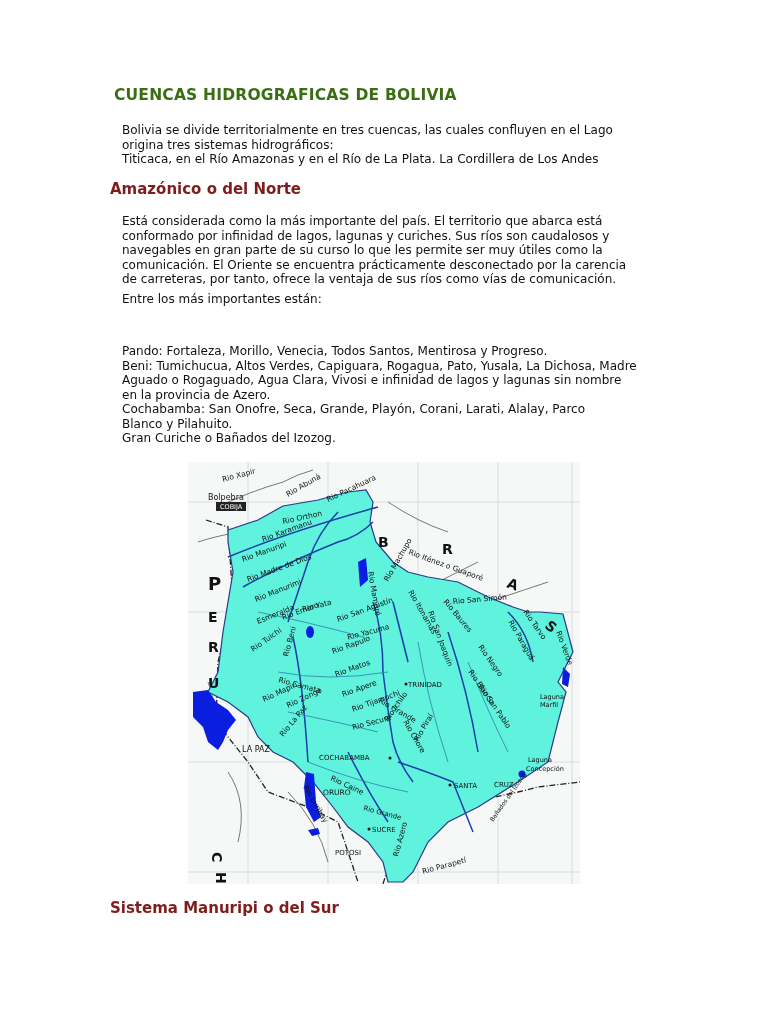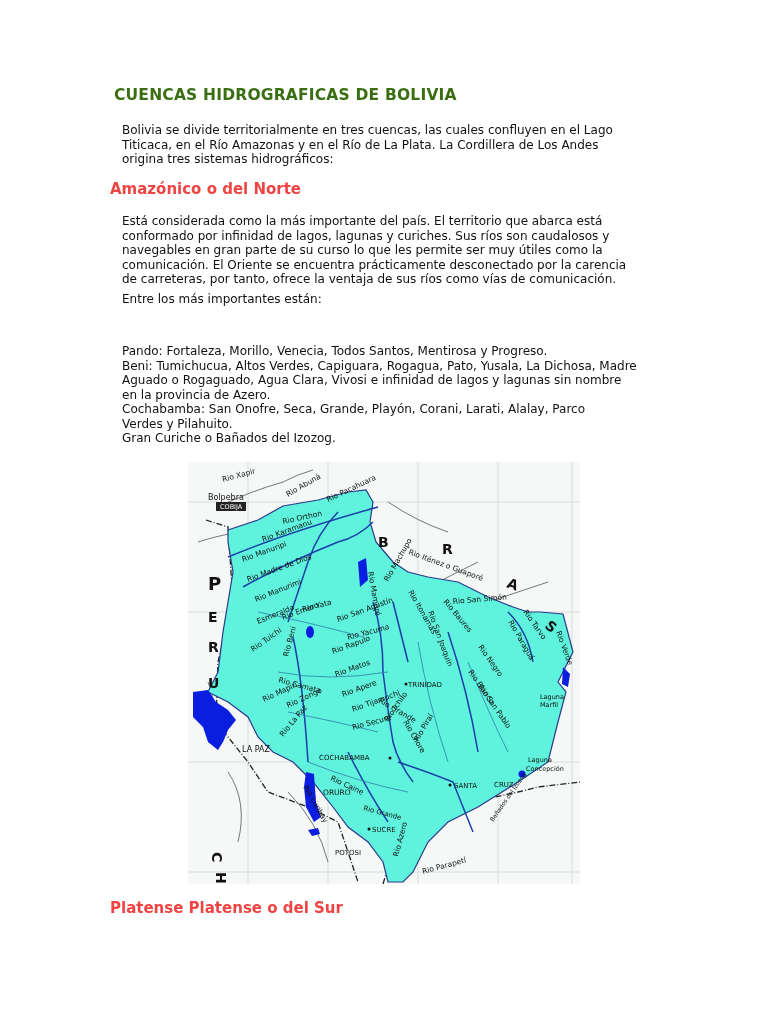--- a/index.html
+++ b/index.html
@@ -2,61 +2,61 @@
 <html><head>
 <meta charset="utf-8">
 <style>
   html, body { margin:0; padding:0; background:#ffffff; }
   body { width:768px; height:1024px; position:relative; overflow:hidden;
          font-family:"DejaVu Sans", sans-serif; color:#111; }
   .page { position:absolute; left:110px; top:0; width:550px; }
   .title { position:absolute; top:86px; left:4px; font-size:15.5px; font-weight:bold;
            color:#3a6e12; letter-spacing:0.2px; white-space:nowrap; }
   .para { position:absolute; left:0; width:550px; font-size:12px; line-height:14.5px;margin-left:12px; }
-  .h2 { position:absolute; left:0; font-size:15px; font-weight:bold; color:#ef4444; white-space:nowrap; }
+  .h2 { position:absolute; left:0; font-size:15px; font-weight:bold; color:#7f1d1d; white-space:nowrap; }
   .line { display:block; white-space:nowrap; }
   .map { position:absolute; left:188px; top:462px; width:392px; height:422px; }
   .map svg { display:block; }
   .maplabel { font-family:"DejaVu Sans", sans-serif; fill:#111; }
 </style>
 </head>
 <body>
 
 <div class="page">
   <div class="title">CUENCAS HIDROGRAFICAS DE BOLIVIA</div>
 
   <div class="para" style="top:123px;">
     <span class="line">Bolivia se divide territorialmente en tres cuencas, las cuales confluyen en el Lago</span>
+    <span class="line">origina tres sistemas hidrográficos:</span>
     <span class="line">Titicaca, en el Río Amazonas y en el Río de La Plata. La Cordillera de Los Andes</span>
-    <span class="line">origina tres sistemas hidrográficos:</span>
   </div>
 
   <div class="h2" style="top:180px;">Amazónico o del Norte</div>
 
   <div class="para" style="top:214px;">
     <span class="line">Está considerada como la más importante del país. El territorio que abarca está</span>
     <span class="line">conformado por infinidad de lagos, lagunas y curiches. Sus ríos son caudalosos y</span>
     <span class="line">navegables en gran parte de su curso lo que les permite ser muy útiles como la</span>
     <span class="line">comunicación. El Oriente se encuentra prácticamente desconectado por la carencia</span>
     <span class="line">de carreteras, por tanto, ofrece la ventaja de sus ríos como vías de comunicación.</span>
   </div>
 
   <div class="para" style="top:292px;">Entre los más importantes están:</div>
 
   <div class="para" style="top:344px;">
     <span class="line">Pando: Fortaleza, Morillo, Venecia, Todos Santos, Mentirosa y Progreso.</span>
     <span class="line">Beni: Tumichucua, Altos Verdes, Capiguara, Rogagua, Pato, Yusala, La Dichosa, Madre</span>
     <span class="line">Aguado o Rogaguado, Agua Clara, Vivosi e infinidad de lagos y lagunas sin nombre</span>
     <span class="line">en la provincia de Azero.</span>
     <span class="line">Cochabamba: San Onofre, Seca, Grande, Playón, Corani, Larati, Alalay, Parco</span>
-    <span class="line">Verdes y Pilahuito.</span>
+    <span class="line">Blanco y Pilahuito.</span>
     <span class="line">Gran Curiche o Bañados del Izozog.</span>
   </div>
 
-  <div class="h2" style="top:899px;">Platense Platense o del Sur</div>
+  <div class="h2" style="top:899px;">Sistema Manuripi o del Sur</div>
 </div>
 
 <div class="map">
   <svg width="392" height="422" viewBox="0 0 392 422" xmlns="http://www.w3.org/2000/svg">
     <rect x="0" y="0" width="392" height="422" fill="#f6f8f8"></rect>
 
     <g stroke="#d8dcdc" stroke-width="1" fill="none">
       <line x1="0" y1="40" x2="392" y2="40"></line>
       <line x1="0" y1="150" x2="392" y2="150"></line>
       <line x1="0" y1="300" x2="392" y2="300"></line>

